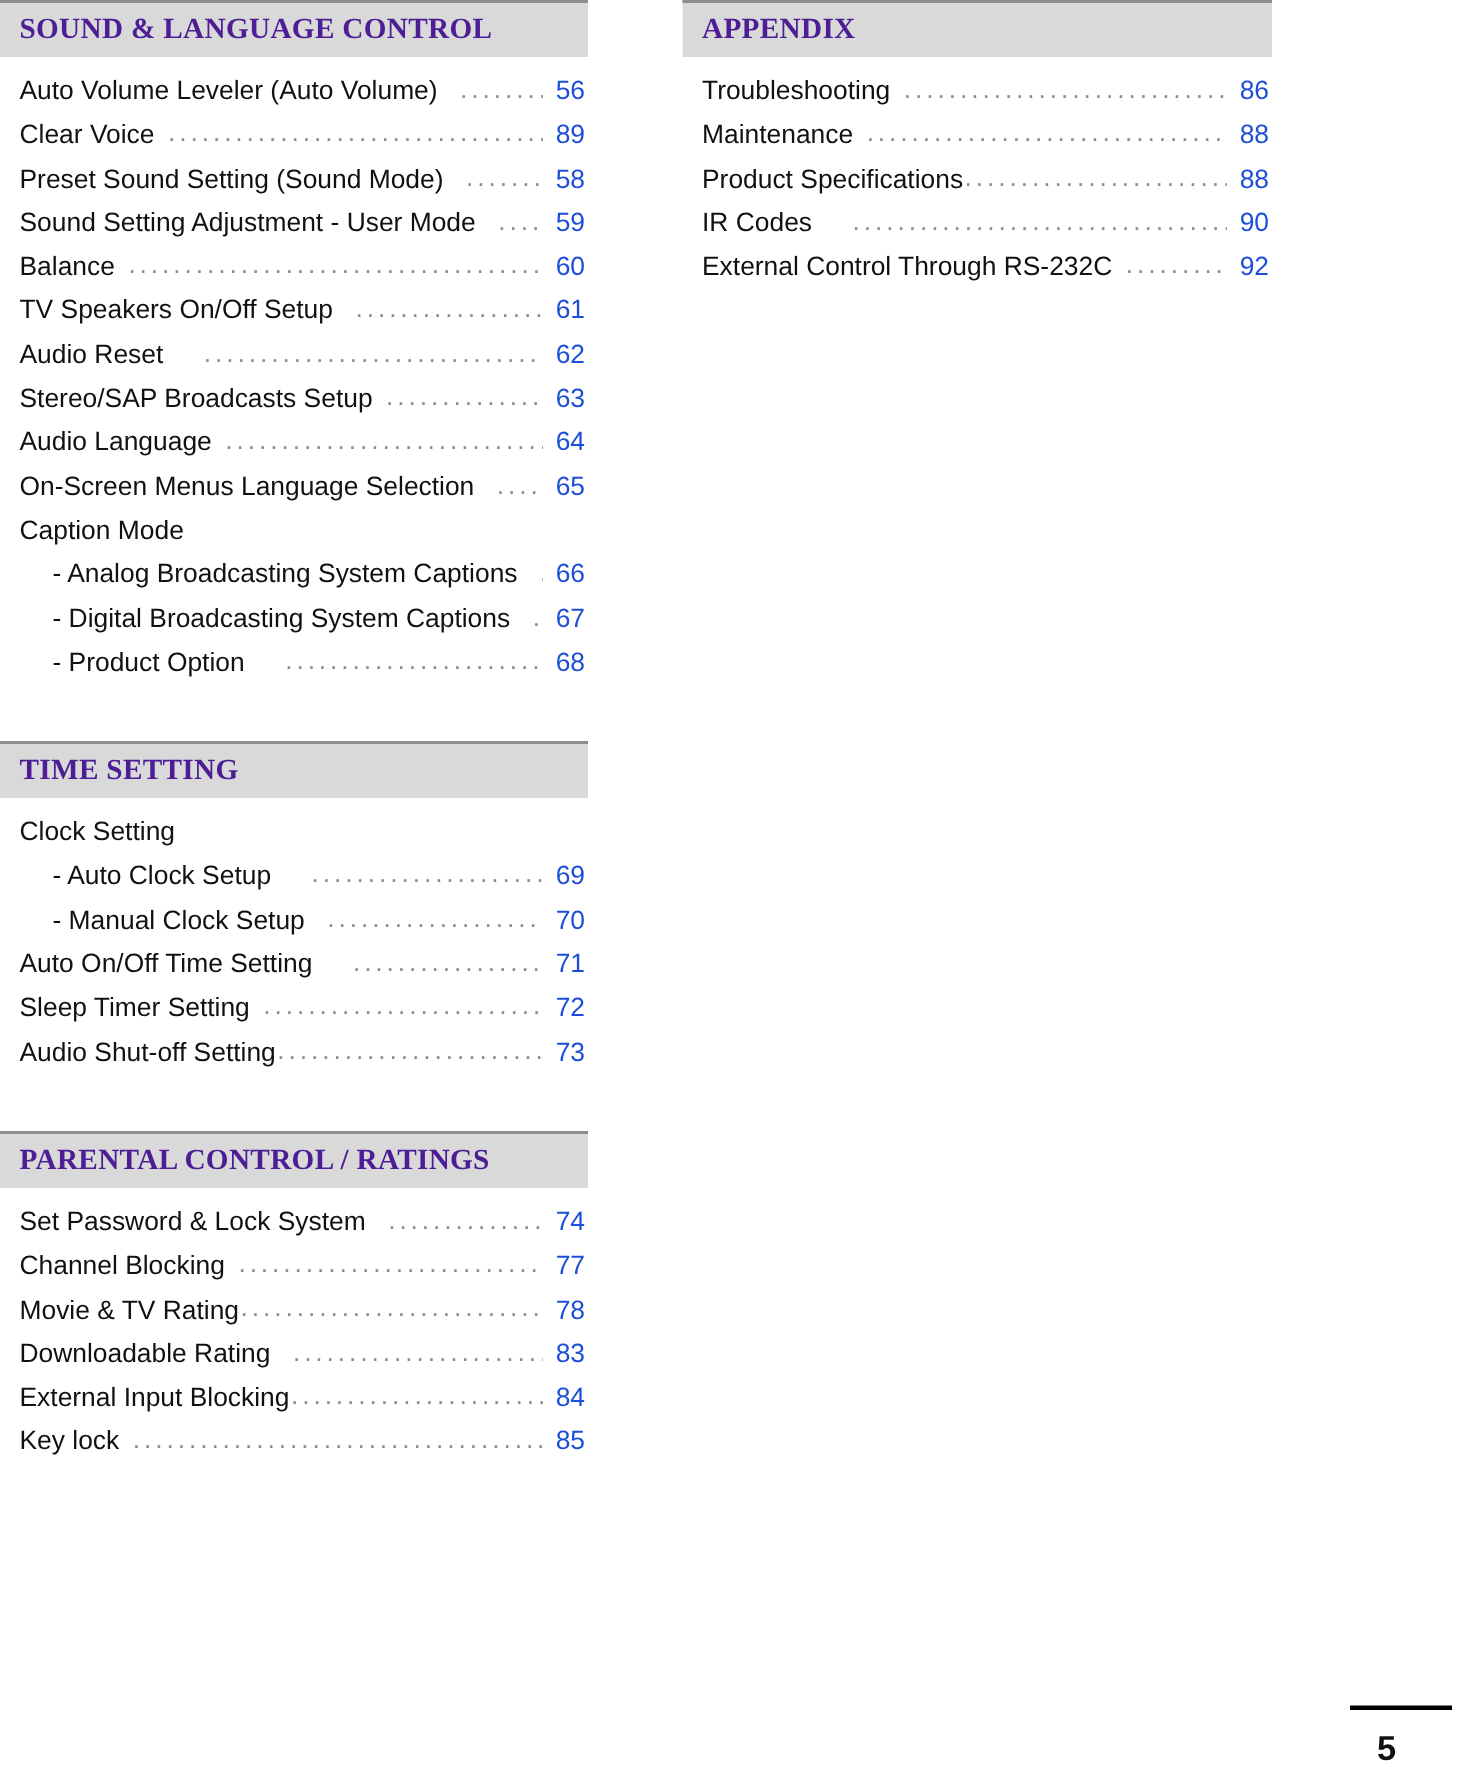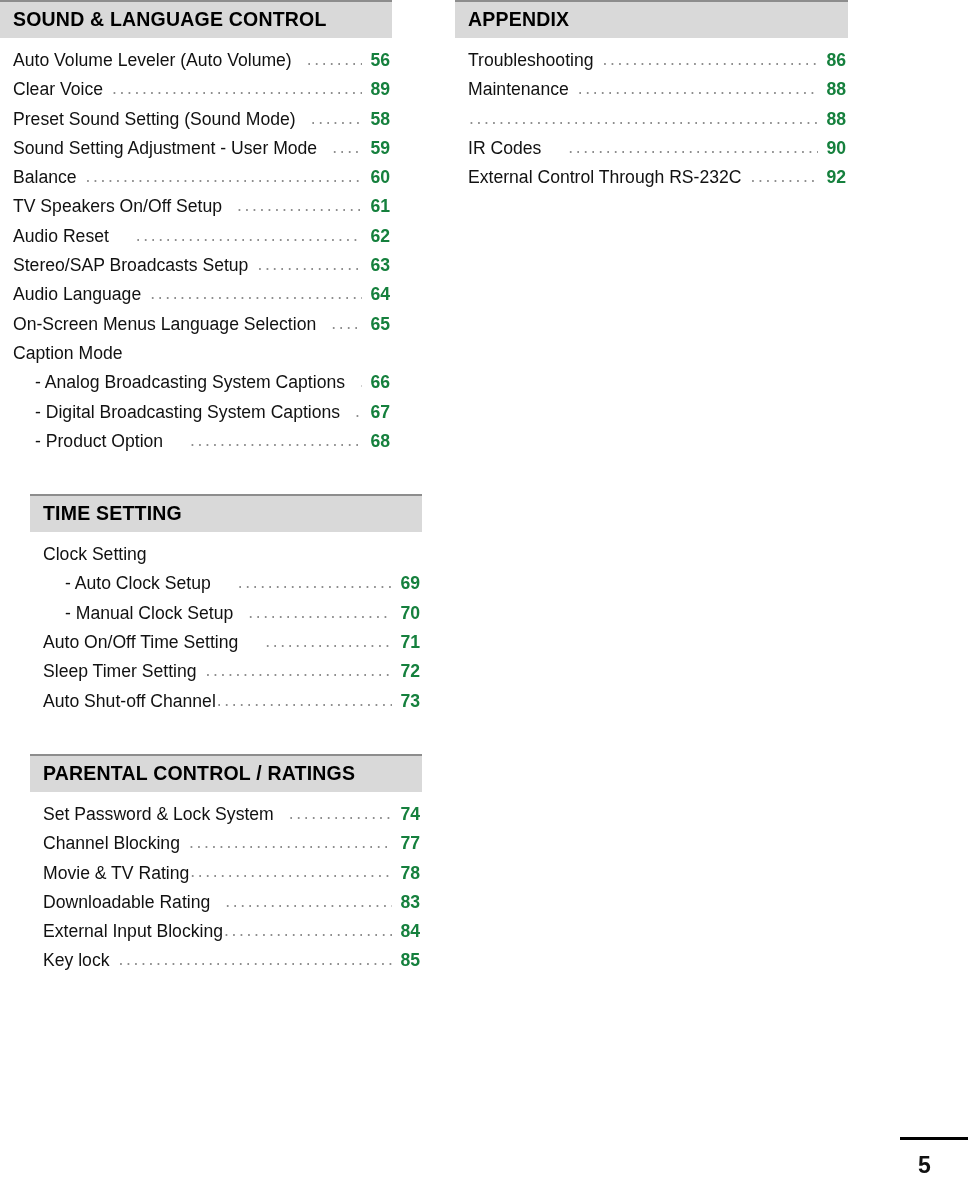--- a/index.html
+++ b/index.html
@@ -45,37 +45,36 @@
   .col-right {
     width: 393px;
   }
 
   
   .section {
     width: 100%;
   }
   .section + .section {
     margin-top: 38px;
-    margin-left: 30px;
   }
   .section-header {
     background: #d9d9d9;
     border-top: 2px solid #8d8d8d;
     box-sizing: border-box;
     height: 38px;
     display: flex;
     align-items: center;
     padding-left: 13px;
   }
   .section-title {
-    color: #000000;
+    color: #4c1d95;
     font-size: 19.5px;
     font-weight: bold;
     letter-spacing: 0.2px;
-    font-family: Liberation Sans, sans-serif;
+    font-family: Liberation Serif, serif;
     line-height: 1;
     white-space: nowrap;
   }
 
   
   .toc-list {
     padding-top: 8px;
     padding-left: 13px;
     padding-right: 2px;
   }
@@ -114,22 +113,21 @@
     overflow: hidden;
   }
   .toc-row.no-leader .toc-leader::before {
     content: "";
   }
   .toc-page {
     flex: 0 0 auto;
     padding-left: 1px;
     min-width: 26px;
     text-align: right;
-    color: #15803d;
-    font-weight: bold;
+    color: #1d4ed8;
   }
   .toc-row.no-leader .toc-page {
     min-width: 0;
   }
 
   
   .toc-row.gap-sm .toc-label { padding-right: 8px; }
   .toc-row.gap-md .toc-label { padding-right: 14px; }
   .toc-row.gap-lg .toc-label { padding-right: 26px; }
   .toc-row.gap-none .toc-label { padding-right: 0px; }
@@ -267,21 +265,21 @@
               <span class="toc-label">Auto On/Off Time Setting</span>
               <span class="toc-leader"></span>
               <span class="toc-page">71</span>
             </div>
             <div class="toc-row gap-sm">
               <span class="toc-label">Sleep Timer Setting</span>
               <span class="toc-leader"></span>
               <span class="toc-page">72</span>
             </div>
             <div class="toc-row gap-none">
-              <span class="toc-label">Auto Shut-off Channel</span>
+              <span class="toc-label">Audio Shut-off Setting</span>
               <span class="toc-leader"></span>
               <span class="toc-page">73</span>
             </div>
           </div>
         </div>
         <div class="section">
           <div class="section-header">
             <div class="section-title">PARENTAL CONTROL / RATINGS</div>
           </div>
           <div class="toc-list">
@@ -331,20 +329,21 @@
               <span class="toc-label">Troubleshooting</span>
               <span class="toc-leader"></span>
               <span class="toc-page">86</span>
             </div>
             <div class="toc-row gap-sm">
               <span class="toc-label">Maintenance</span>
               <span class="toc-leader"></span>
               <span class="toc-page">88</span>
             </div>
             <div class="toc-row gap-none">
+              <span class="toc-label">Product Specifications</span>
               <span class="toc-leader"></span>
               <span class="toc-page">88</span>
             </div>
             <div class="toc-row gap-lg">
               <span class="toc-label">IR Codes</span>
               <span class="toc-leader"></span>
               <span class="toc-page">90</span>
             </div>
             <div class="toc-row gap-sm">
               <span class="toc-label">External Control Through RS-232C</span>

